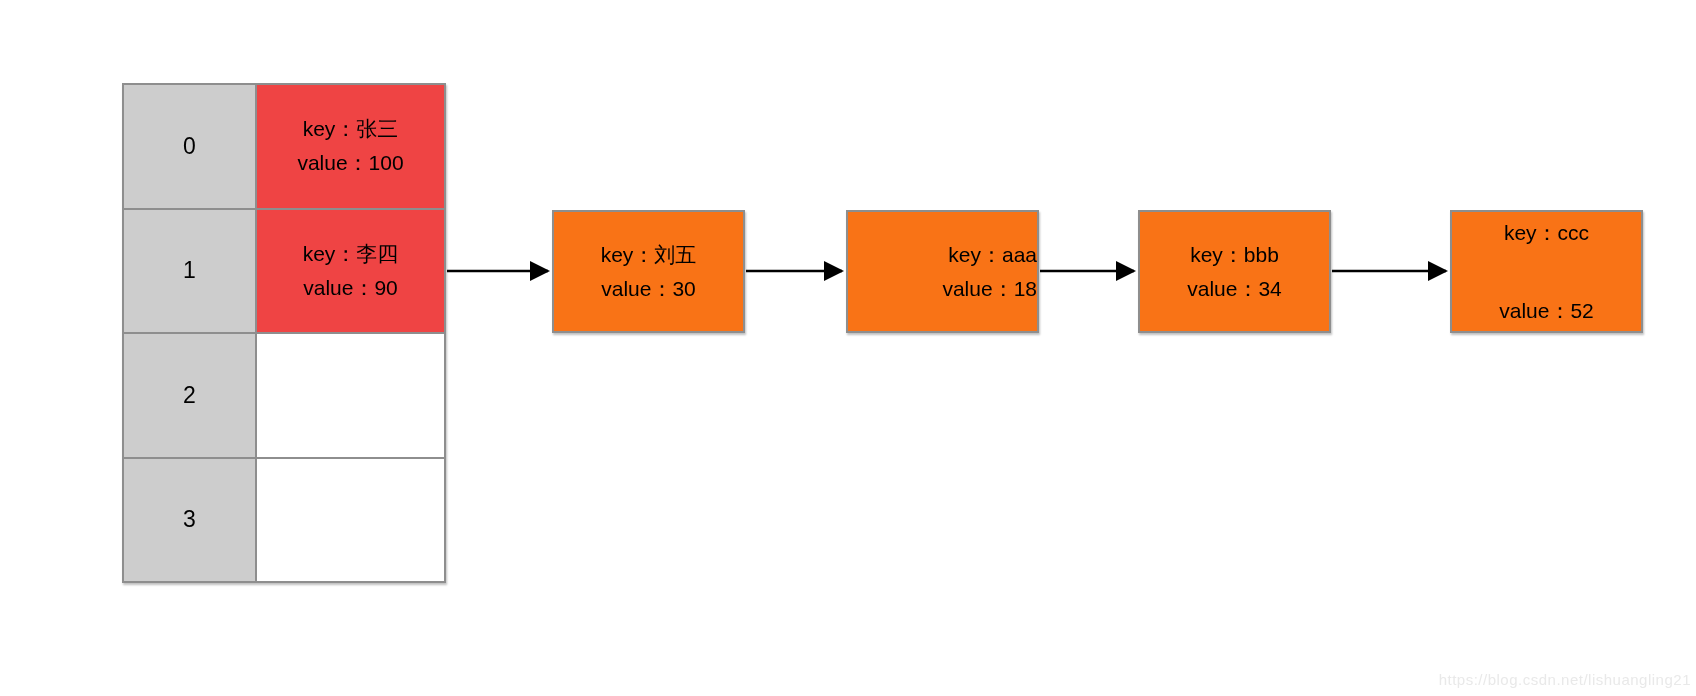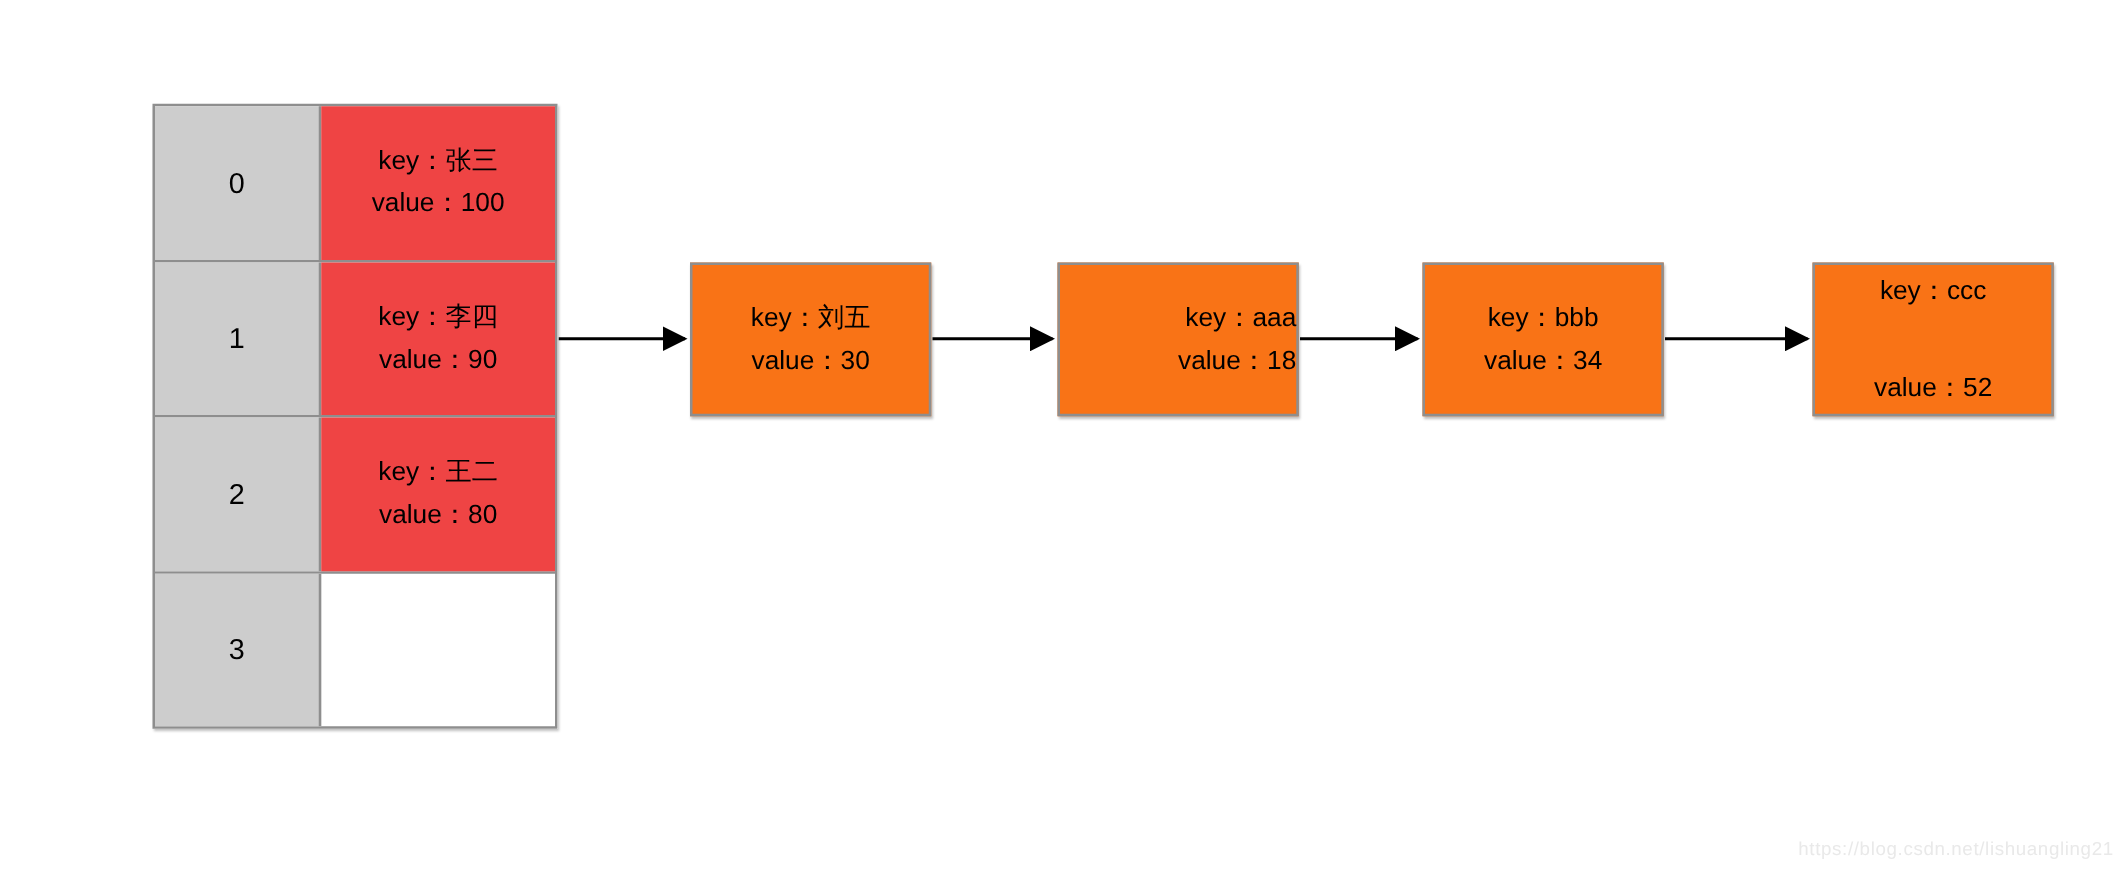--- a/index.html
+++ b/index.html
@@ -68,24 +68,20 @@
     </div>
     <div class="array-row">
       <div class="idx-cell">1</div>
       <div class="val-cell">
         <div>key：李四</div>
         <div>value：90</div>
       </div>
     </div>
     <div class="array-row">
       <div class="idx-cell">2</div>
-      <div class="val-cell">
-        <div>key：王二</div>
-        <div>value：80</div>
-      </div>
     </div>
     <div class="array-row">
       <div class="idx-cell">3</div>
     </div>
   </div>
 
   <div class="node node-1">
     <div>key：刘五</div>
     <div>value：30</div>
   </div>

